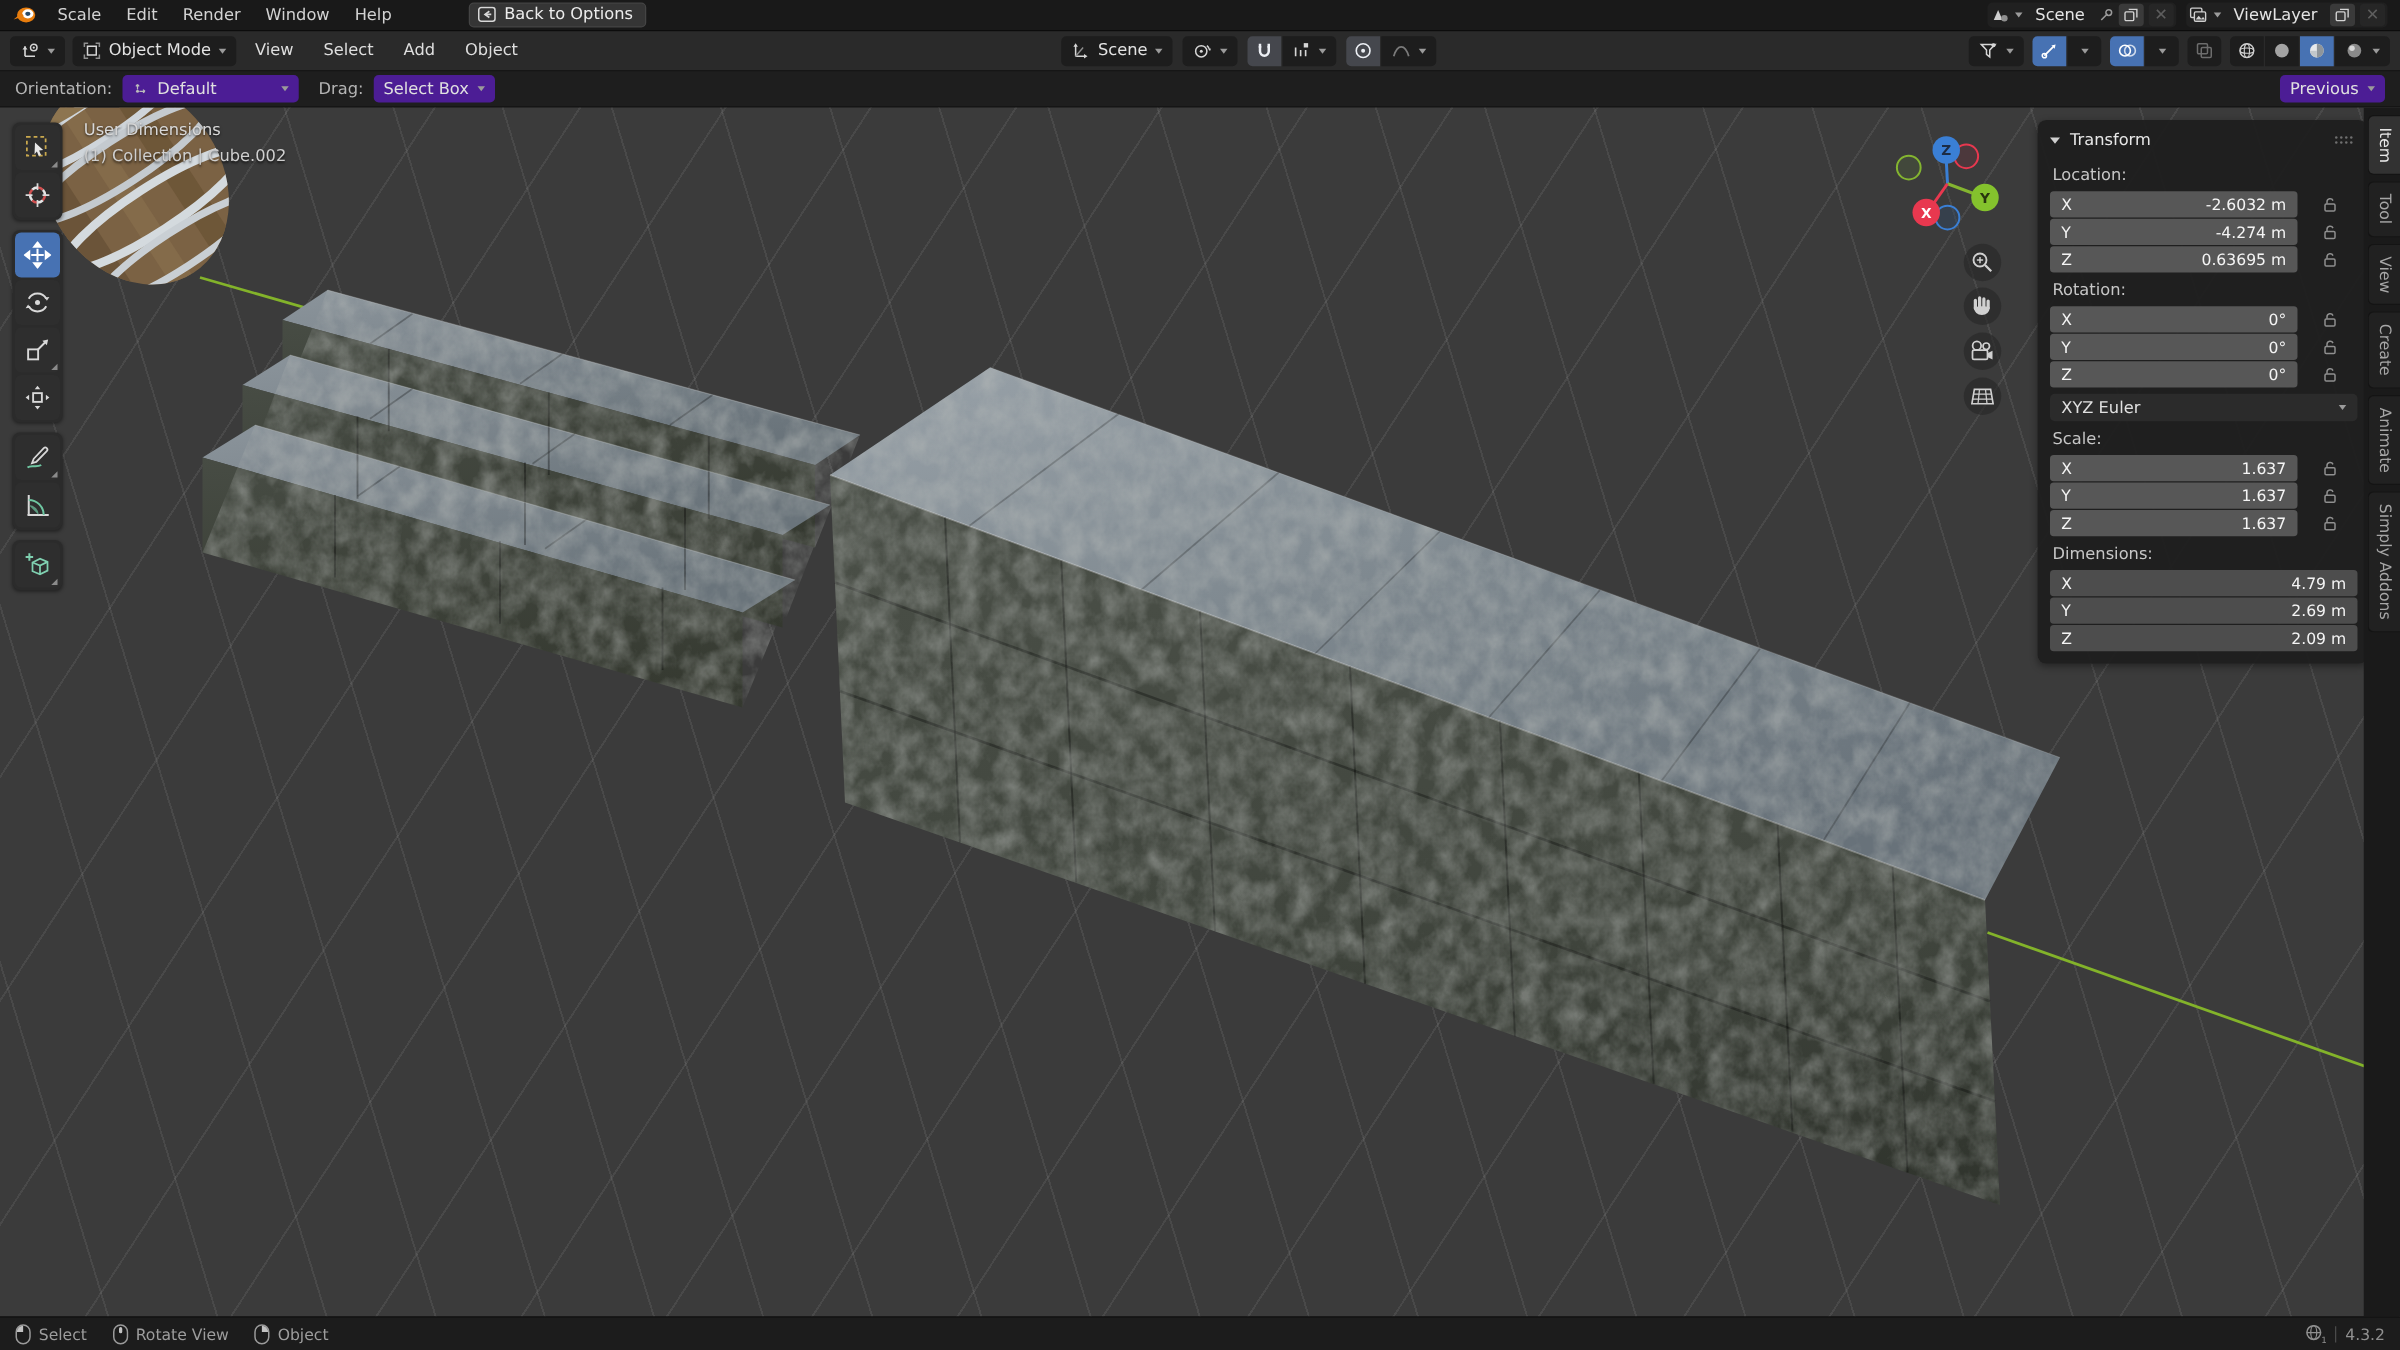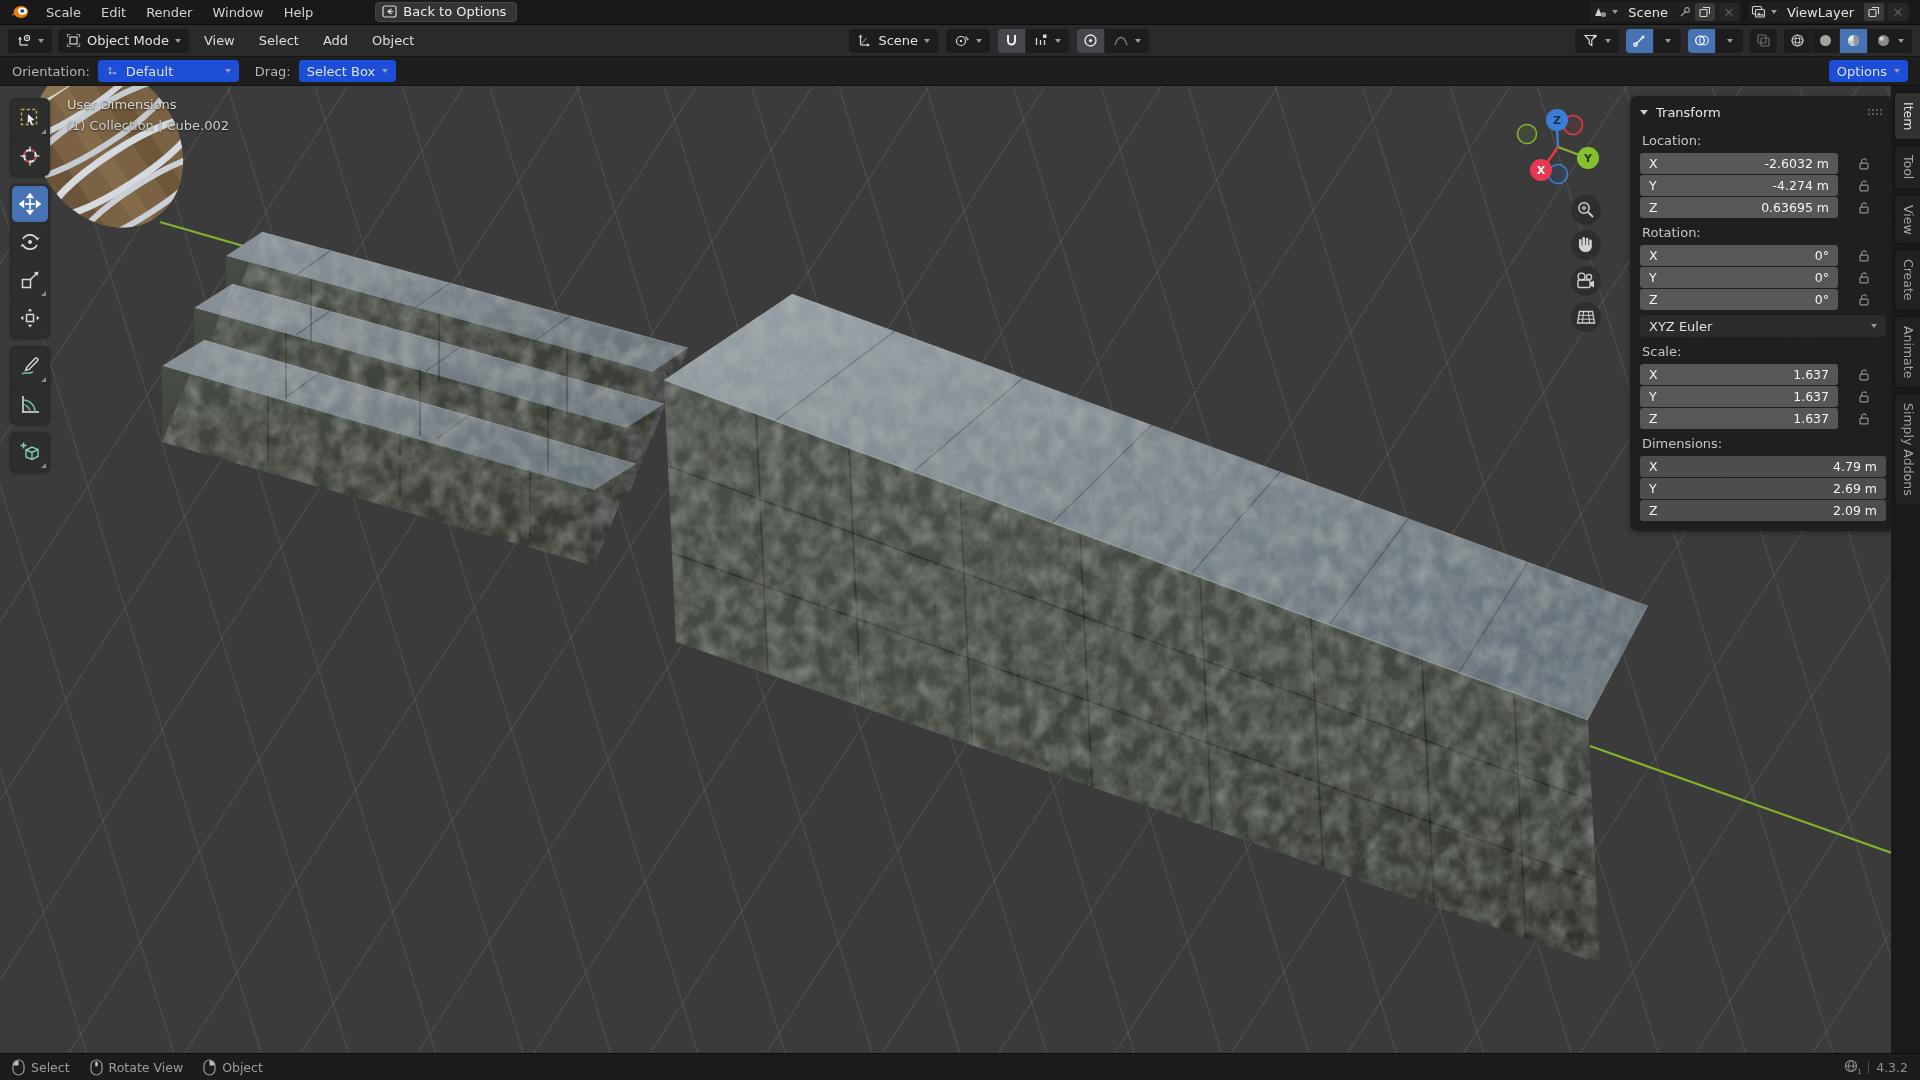--- a/index.html
+++ b/index.html
@@ -38,21 +38,21 @@
   .wbtn.on-blue { background:#4772b3; }
   .tri { width:0; height:0; border-left:3.5px solid transparent;
     border-right:3.5px solid transparent; border-top:4.5px solid #9b9b9b; }
   .center-tools { margin:0 auto; display:flex; align-items:center; gap:8px; }
   .right-tools { display:flex; align-items:center; gap:7px; }
 
   
   .tool-settings { height:29px; background:#1e1e1e; display:flex; align-items:center;
     padding:0 12px; gap:8px; border-bottom:1px solid #131313; }
   .ts-label { color:#b5b5b5; }
-  .ts-drop { height:22px; background:#1d4ed8; border-radius:4px; display:flex;
+  .ts-drop { height:22px; background:#4c1d95; border-radius:4px; display:flex;
     align-items:center; gap:7px; padding:0 8px; color:#e0e0e0; }
   .ts-right { margin-left:auto; }
 
   
   .viewport { position:relative; height:967px; background:
     repeating-linear-gradient(73deg, rgba(255,255,255,0) 0 82px, rgba(255,255,255,0.07) 82px 83.5px),
     repeating-linear-gradient(123deg, rgba(255,255,255,0) 0 96px, rgba(255,255,255,0.07) 96px 97.5px),
     #3b3b3b; overflow:hidden; }
   .scene-svg { position:absolute; inset:0; }
   .vp-text { position:absolute; left:67px; top:8px; color:#d8d8d8;
@@ -339,21 +339,21 @@
     </svg>
     <span style="min-width:92px;">Default</span>
     <span class="tri"></span>
   </div>
   <span class="ts-label" style="margin-left:8px;">Drag:</span>
   <div class="ts-drop">
     <span>Select Box</span>
     <span class="tri"></span>
   </div>
   <div class="ts-right ts-drop">
-    <span>Options</span>
+    <span>Previous</span>
     <span class="tri"></span>
   </div>
 </div>
 
 <div class="viewport">
 
   <svg class="scene-svg" width="1920" height="967" viewBox="0 0 1920 967">
     <defs>
       <linearGradient id="wallTop" x1="0" y1="0" x2="0.6" y2="1">
         <stop offset="0" stop-color="#99a2a9"></stop>

